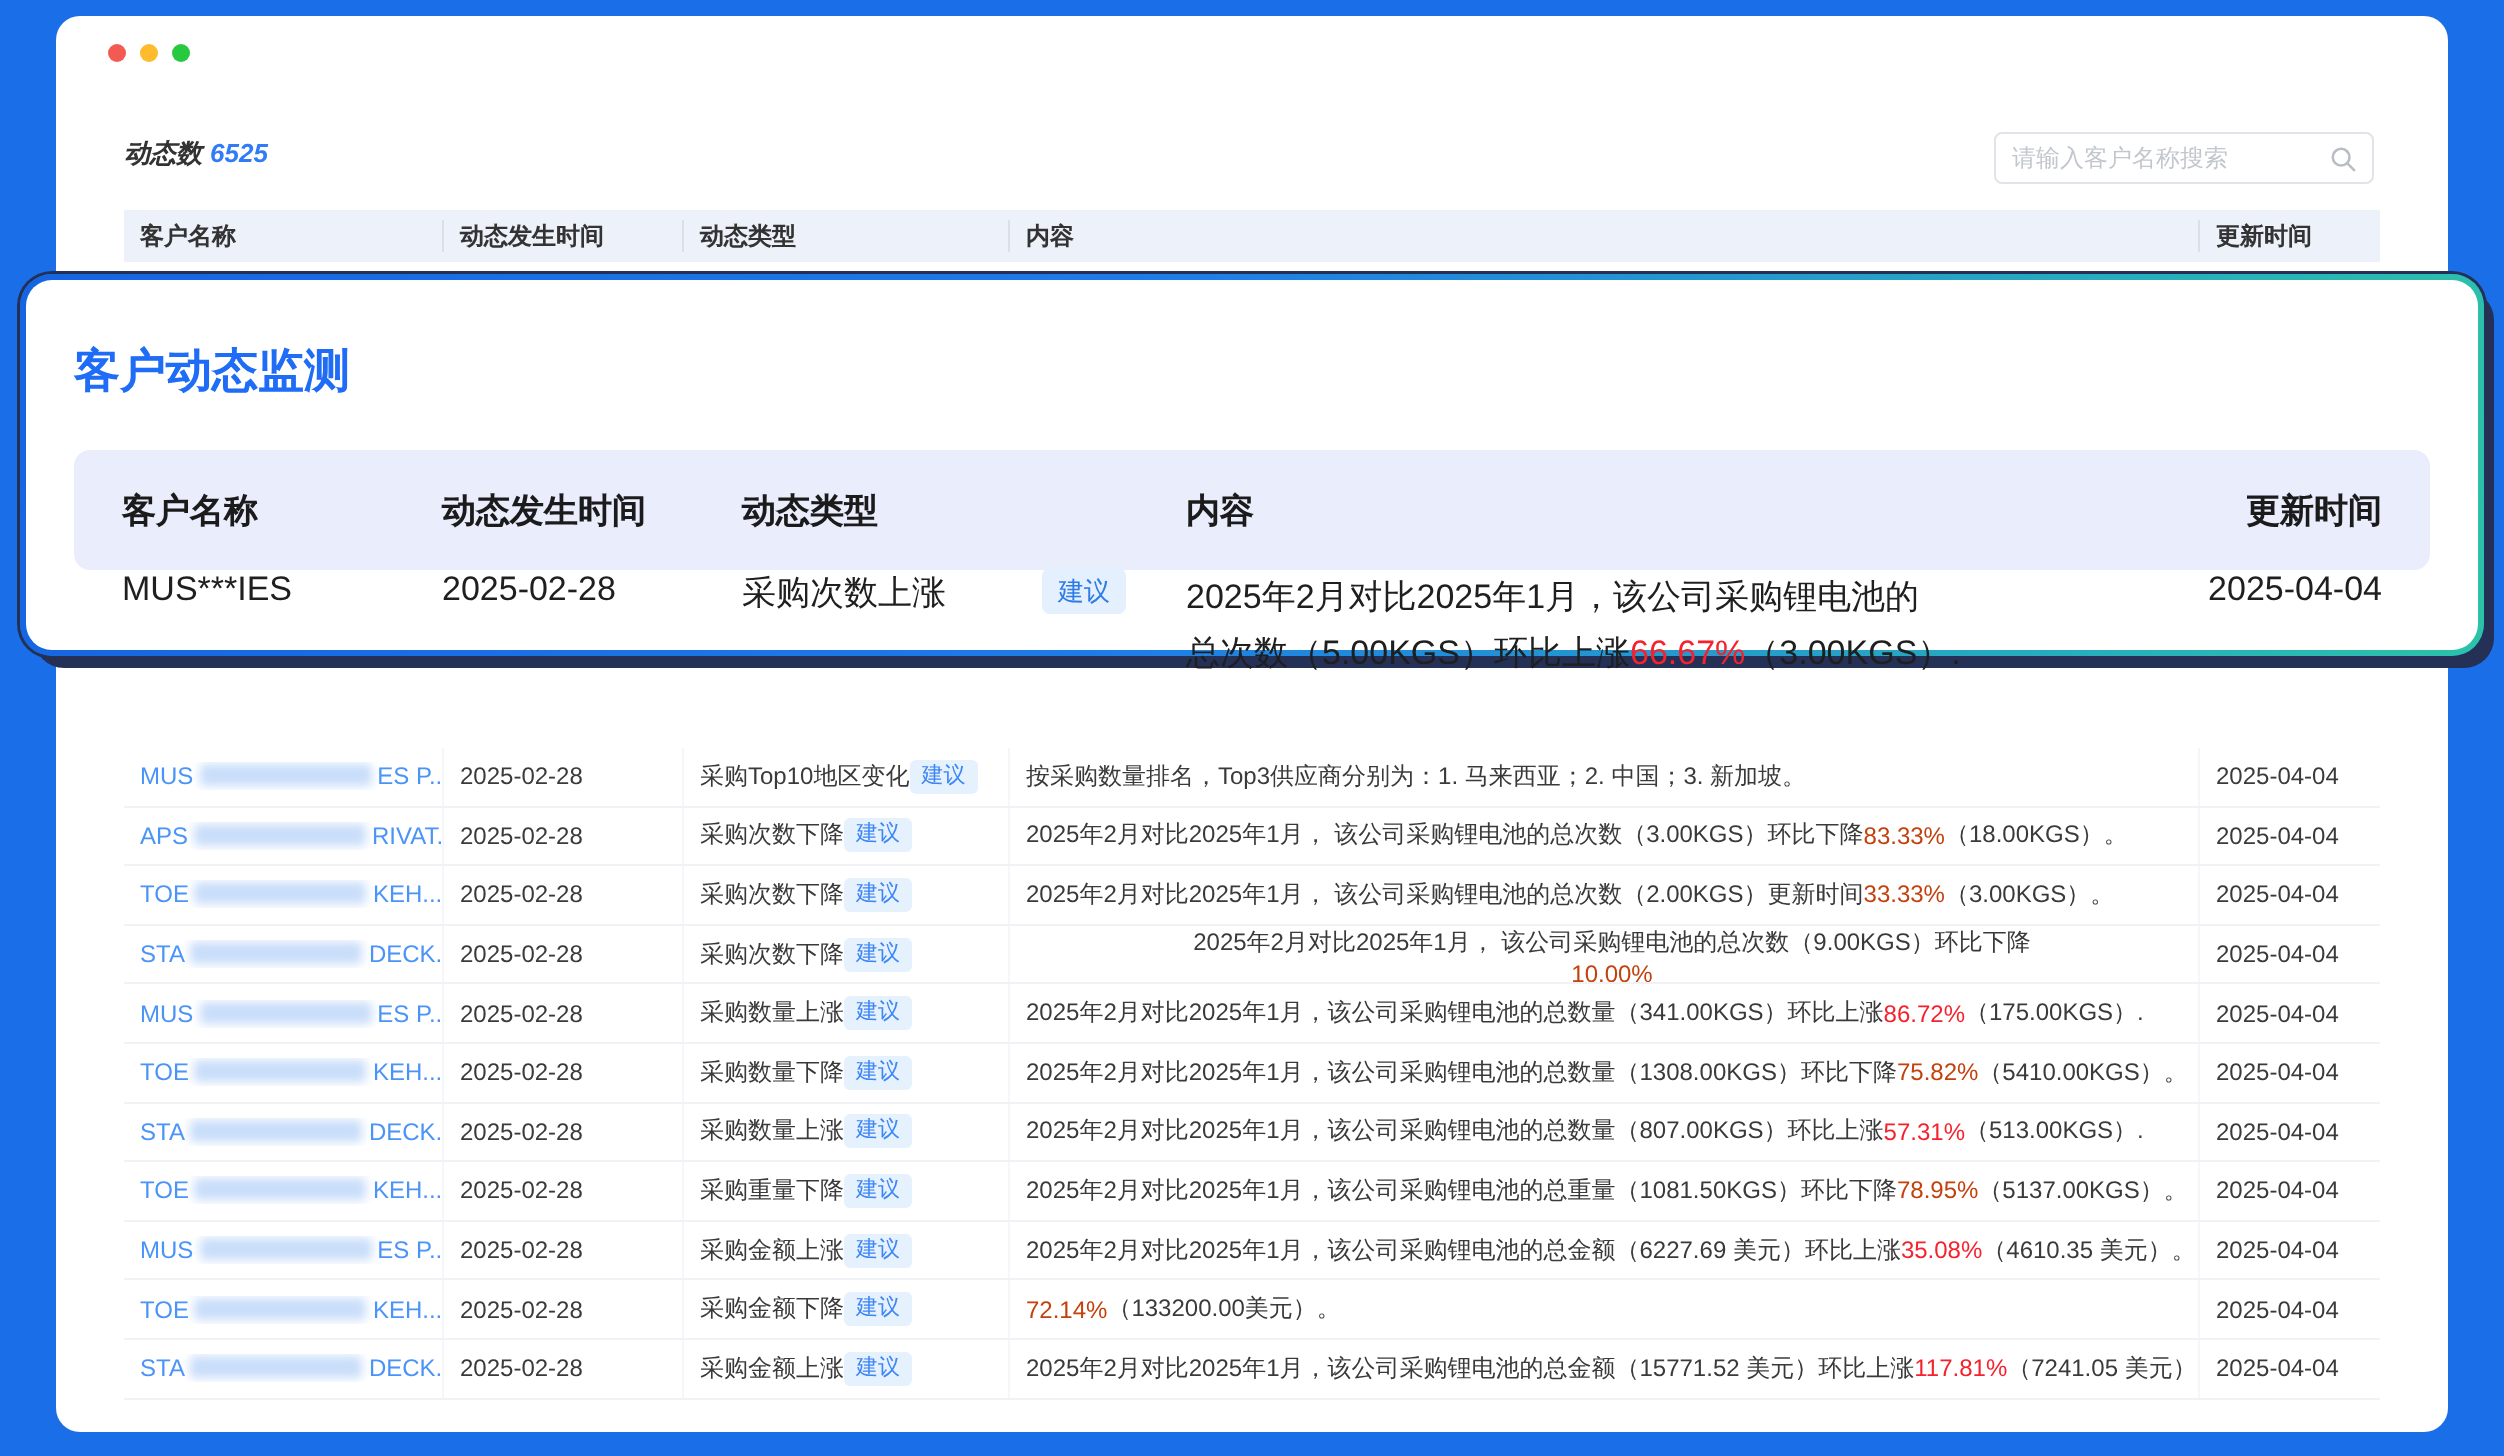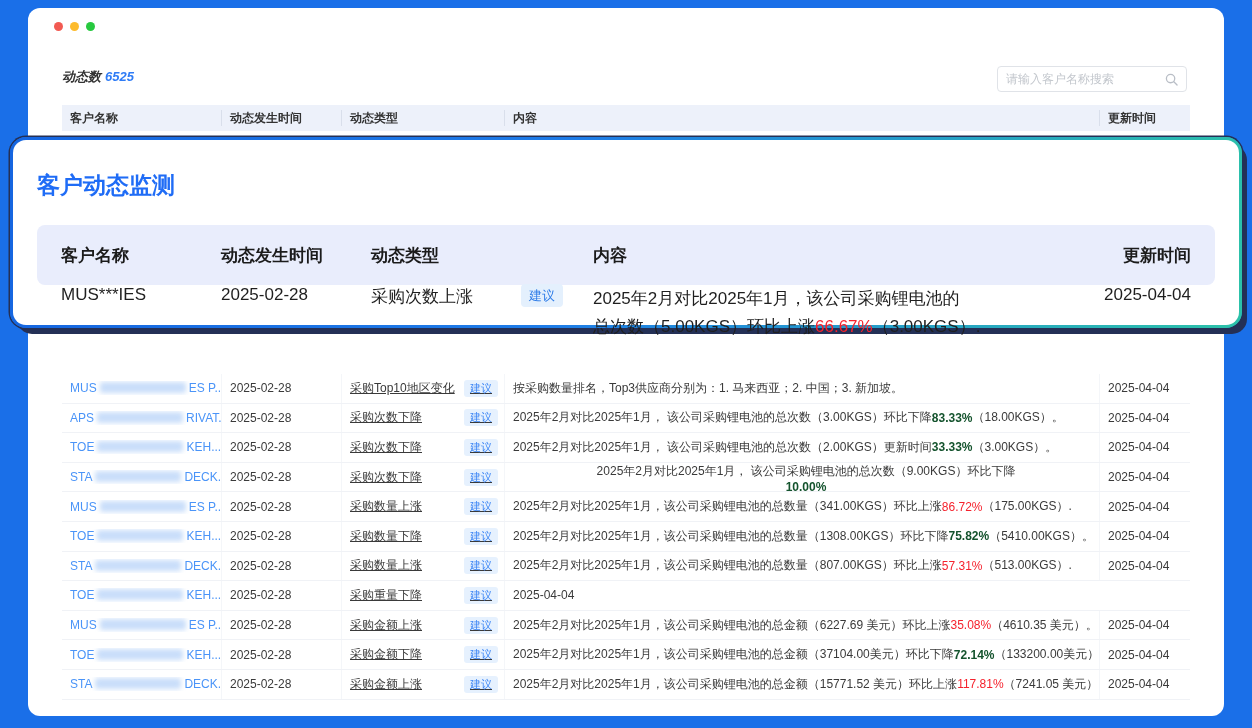--- a/index.html
+++ b/index.html
@@ -48,27 +48,27 @@
     font-size:12px; color:#3a3a3a; padding-left:8px; flex:none; overflow:hidden;
     white-space:nowrap; height:100%; display:flex; align-items:center;
     border-right:1px solid #f4f6f9;
   }
   .bc:last-child { border-right:none; }
   .name-link { color:#4a94f8; text-decoration:none; cursor:pointer; overflow:hidden; white-space:nowrap; }
   .mask {
     display:inline-block; width:86px; height:11px; border-radius:2px;
     background:#c9defa; filter:blur(2.5px); margin:0 3px; vertical-align:-1px;
   }
-  .c-type { justify-content:space-between; padding-right:6px;text-decoration:underline; }
+  .c-type { padding-right:6px; }
   .badge {
     background:#e6f1fe; color:#3d86f5; font-size:11px; line-height:1;
     padding:3px 6px; border-radius:3px; flex:none;
   }
   .pct.up { color:#f5222d; }
-  .pct.down { color:#14532d;font-weight:bold; }
+  .pct.down { color:#c2410c; }
 
   
   .overlay {
     position:absolute; left:10px; top:137px; width:1232px; height:191px;
     border-radius:16px; border:3px solid transparent;
     background:linear-gradient(#fff,#fff) padding-box,
                linear-gradient(100deg,#1565e0 0%,#1e7ce8 45%,#2cc2a9 100%) border-box;
     box-shadow:0 0 0 1.5px #243056, 6px 7px 0 -1px #243056;
     padding:0 24px;
   }
@@ -234,20 +234,25 @@
         </div>
         <div class="brow">
           <div class="bc" style="width: 160px;">
             <a class="name-link">TOE<span class="mask"></span>KEH...</a>
           </div>
           <div class="bc" style="width: 120px;">2025-02-28</div>
           <div class="bc c-type" style="width: 163px;">
             <span class="type-text">采购重量下降</span>
             <span class="badge">建议</span>
           </div>
+          <div class="bc" style="width: 595px;">
+            <span>2025年2月对比2025年1月，该公司采购锂电池的总重量（1081.50KGS）环比下降</span>
+            <span class="pct down">78.95%</span>
+            <span>（5137.00KGS）。</span>
+          </div>
           <div class="bc" style="width: 90px;">2025-04-04</div>
         </div>
         <div class="brow">
           <div class="bc" style="width: 160px;">
             <a class="name-link">MUS<span class="mask"></span>ES P...</a>
           </div>
           <div class="bc" style="width: 120px;">2025-02-28</div>
           <div class="bc c-type" style="width: 163px;">
             <span class="type-text">采购金额上涨</span>
             <span class="badge">建议</span>
@@ -262,21 +267,20 @@
         <div class="brow">
           <div class="bc" style="width: 160px;">
             <a class="name-link">TOE<span class="mask"></span>KEH...</a>
           </div>
           <div class="bc" style="width: 120px;">2025-02-28</div>
           <div class="bc c-type" style="width: 163px;">
             <span class="type-text">采购金额下降</span>
             <span class="badge">建议</span>
           </div>
           <div class="bc" style="width: 595px;">
-            <span>2025年2月对比2025年1月，该公司采购锂电池的总金额（37104.00美元）环比下降</span>
             <span class="pct down">72.14%</span>
             <span>（133200.00美元）。</span>
           </div>
           <div class="bc" style="width: 90px;">2025-04-04</div>
         </div>
         <div class="brow">
           <div class="bc" style="width: 160px;">
             <a class="name-link">STA<span class="mask"></span>DECK...</a>
           </div>
           <div class="bc" style="width: 120px;">2025-02-28</div>

